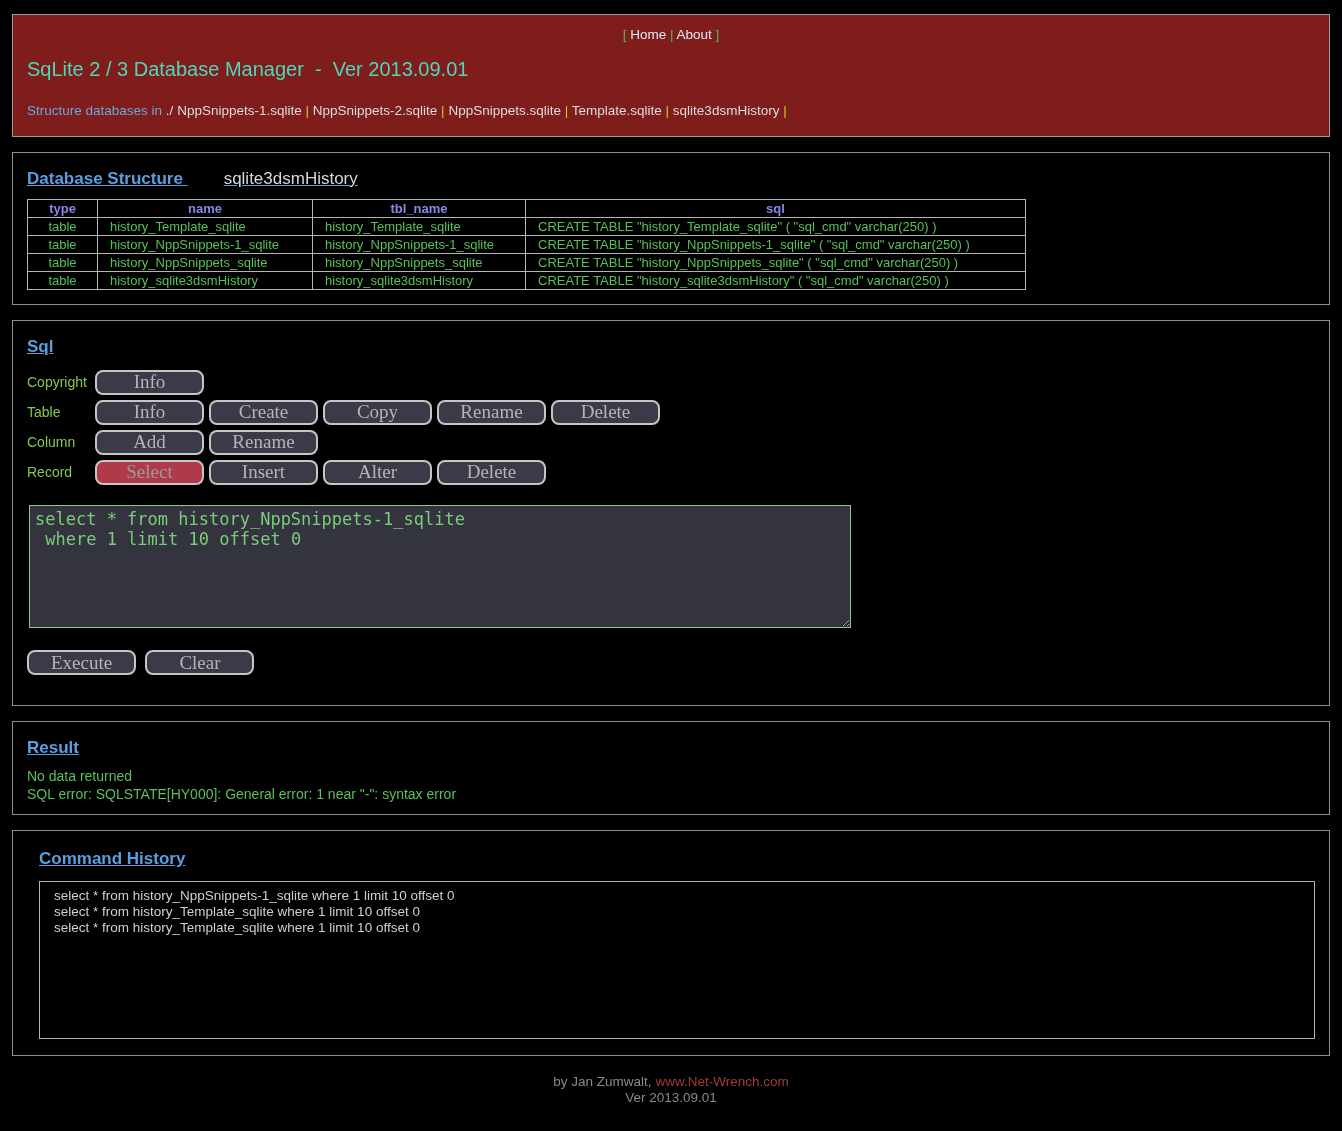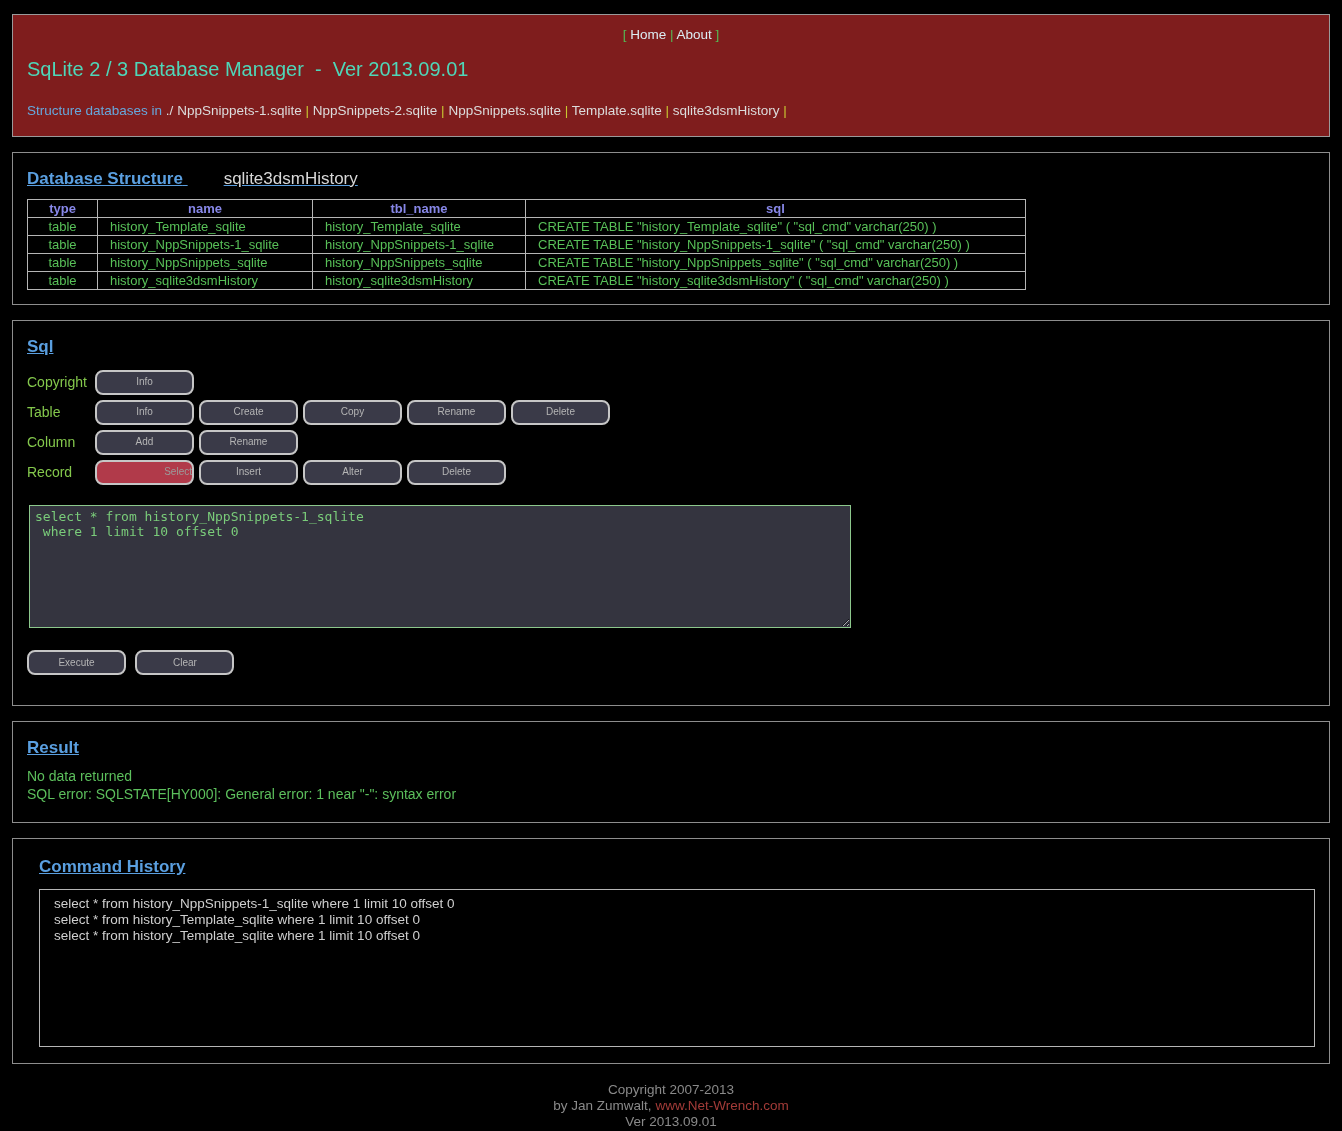--- a/index.html
+++ b/index.html
@@ -73,51 +73,51 @@
     border: 1px solid #b5b5b5;
     padding: 1px 12px;
     overflow: hidden;
     white-space: nowrap;
   }
   table.struct td.c { text-align: center; padding: 1px 4px; }
   
   .control-row { display: flex; align-items: center; height: 30px; }
   .control-label { width: 68px; color: #84c84c; font-size: 14px; flex: 0 0 68px; }
   .btn {
-    width: 99px;
+    width: 109px;
     height: 25px;
     margin-right: 5px;
     background: #3a3a48;
     border: 2px solid #c6c6c6;
     border-radius: 8px;
     color: #b5b5b5;
-    font-size: 10px;
-    font-family: Liberation Sans, sans-serif;
+    font-size: 19px;
+    font-family: Liberation Serif, serif;
     line-height: 18px;
     cursor: pointer;
     padding: 0;
   }
-  .btn.danger { background: #b13a4a; color: #9b9b9b; text-align: right; }
+  .btn.danger { background: #b13a4a; color: #9b9b9b; }
   .sql-box { padding-bottom: 30px; }
   textarea.query {
     display: block;
     margin: 18px 0 0 2px;
     width: 822px;
     height: 123px;
     background: #34343f;
     border: 1px solid #8cc88c;
     color: #7acc7a;
     font-family: "DejaVu Sans Mono", monospace;
-    font-size: 13px;
+    font-size: 17px;
     padding: 3px 5px;
     resize: both;
   }
   .exec-row { margin-top: 22px; }
   
-  .result-box { padding-bottom: 18px; }
+  .result-box { padding-bottom: 10px; }
   .result-line { color: #5cbf5c; font-size: 14px; margin: 2px 0; }
   
   .history-section { padding: 12px 14px 16px 26px; }
   .history-box {
     border: 1px solid #b5b5b5;
     height: 158px;
     margin-top: 12px;
     padding: 6px 0;
     overflow: hidden;
   }
@@ -265,19 +265,18 @@
 <div class="box history-section">
   <div class="h2">Command History</div>
   <div class="history-box">
     <div class="history-entry">select * from history_NppSnippets-1_sqlite where 1 limit 10 offset 0</div>
     <div class="history-entry">select * from history_Template_sqlite where 1 limit 10 offset 0</div>
     <div class="history-entry">select * from history_Template_sqlite where 1 limit 10 offset 0</div>
   </div>
 </div>
 
 <div class="footer">
-  <div>Copyright 2007-2013</div>
   <div>
     <span>by Jan Zumwalt,</span>
     <a>www.Net-Wrench.com</a>
   </div>
   <div>Ver 2013.09.01</div>
 </div>
 
 </body></html>

